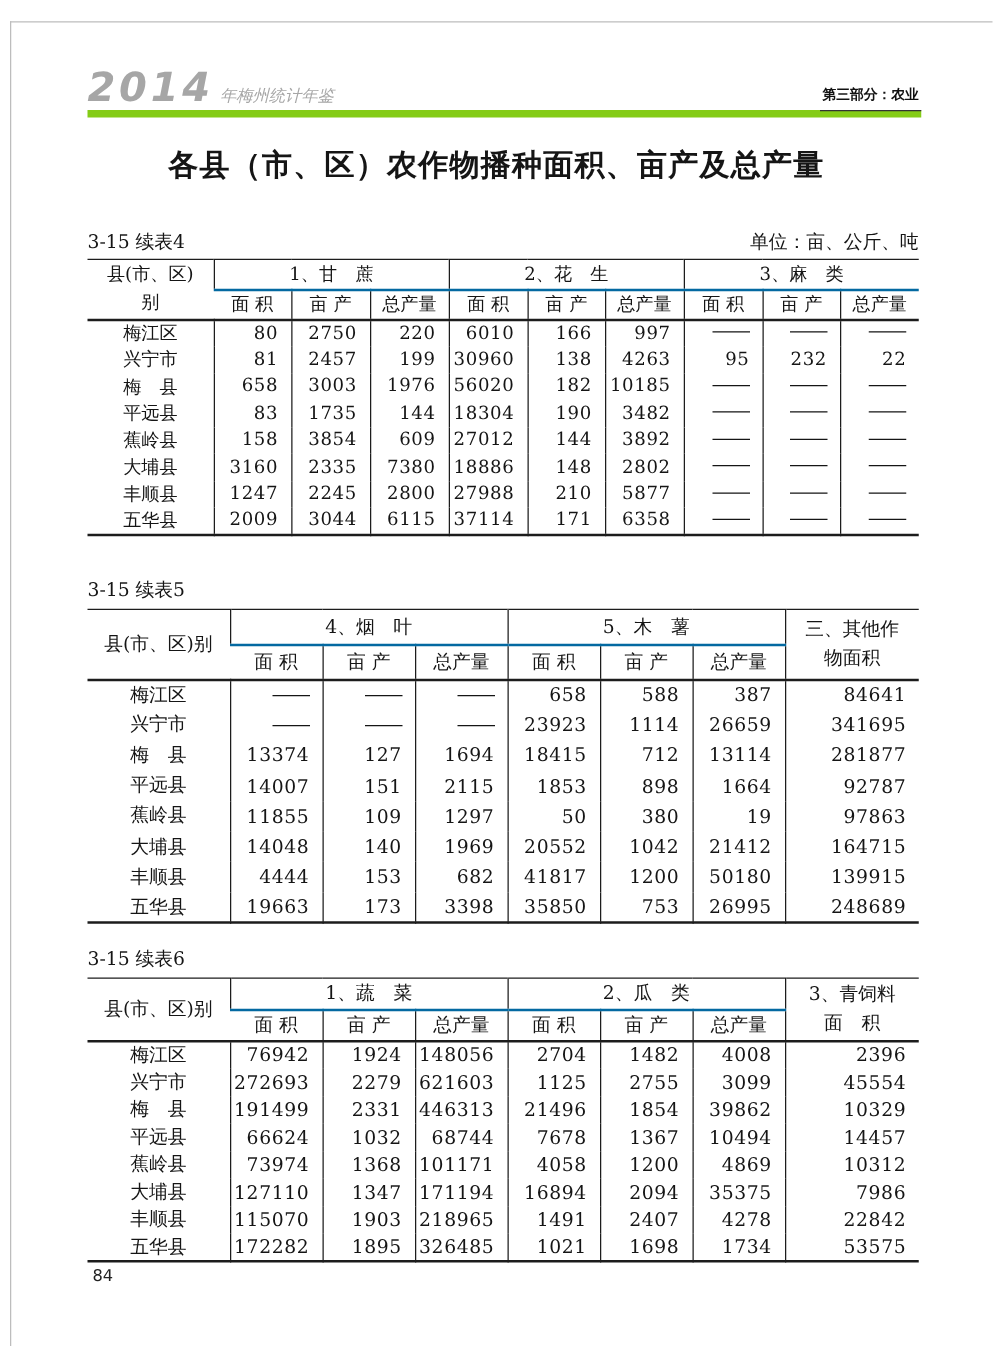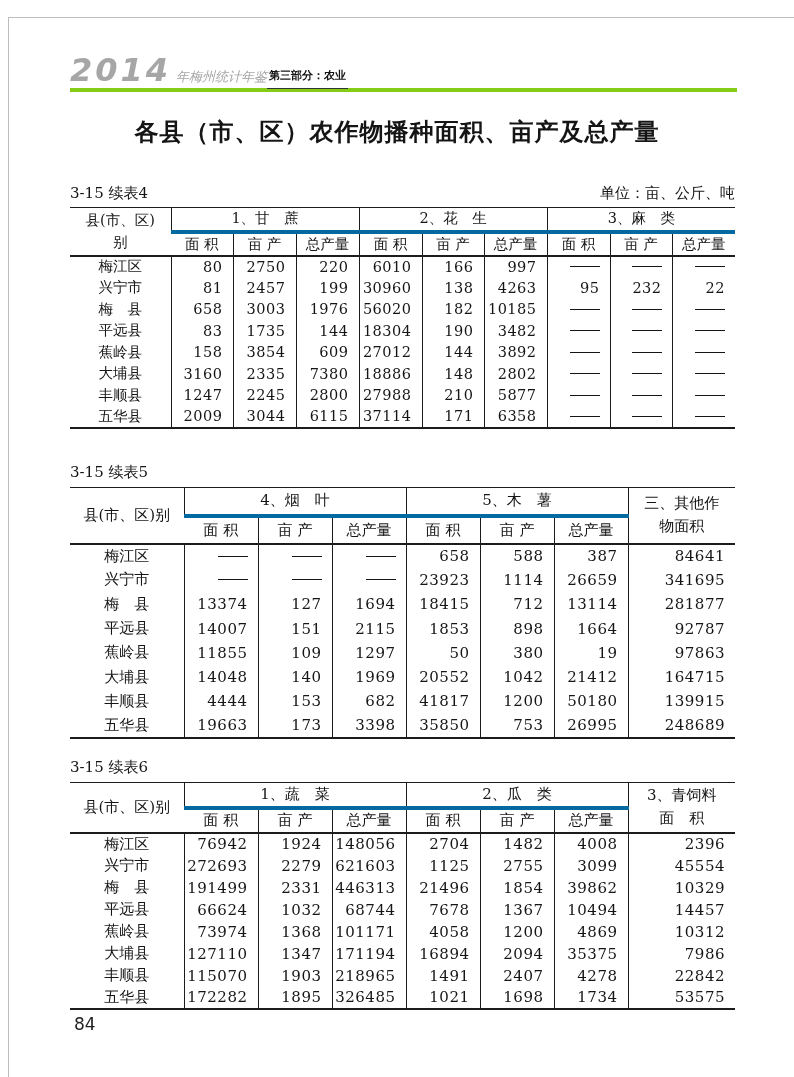--- a/index.html
+++ b/index.html
@@ -17,22 +17,22 @@
     border-top: 1px solid #bdbdbd;
   }
   .scan-left {
     position: absolute; left: 8px; top: 17px; bottom: 0; width: 0;
     border-left: 1px solid #bdbdbd;
   }
 
   
   .pg-header {
     position: absolute; left: 70px; top: 42px; width: 667px; height: 46px;
-    border-bottom: 4px solid #84cc16;
-    display: flex; align-items: flex-end;
+    border-bottom: 6px solid #84cc16;
+    display: flex; justify-content: space-between; align-items: flex-end;
   }
   .logo-wrap { display: flex; align-items: baseline; margin-bottom: 2px; }
   .logo-year {
     font-family: "DejaVu Sans", sans-serif;
     font-style: italic; font-weight: bold;
     font-size: 32px; line-height: 1; color: #a6a6a6; letter-spacing: 3px;
   }
   .logo-name {
     font-family: "DejaVu Sans", sans-serif;
     font-style: italic; font-weight: normal;
@@ -73,21 +73,21 @@
   #table-6 { top: 782px; font-size: 15px; }
 
   table.stat thead { border-bottom: 2.5px solid #1c1c1c; }
   table.stat th { font-weight: normal; }
   table.stat th, table.stat td {
     border-left: 1px solid #1c1c1c;
     padding: 0; vertical-align: middle;
     overflow: hidden; white-space: nowrap;
   }
   table.stat th:first-child, table.stat td:first-child { border-left: none; }
-  table.stat .group-th { border-bottom: 4px solid #0369a1; text-align: center; }
+  table.stat .group-th { border-bottom: 2px solid #0369a1; text-align: center; }
   table.stat .sub-th { text-align: center; }
   table.stat .county-th, table.stat .span-th { text-align: center; line-height: 1.55; }
   table.stat td.num { text-align: right; padding-right: 10px; letter-spacing: 0.5px; }
   table.stat td.county { text-align: center; }
 
   #table-4 thead tr { height: 24px; }
   #table-4 tbody tr { height: 21.5px; }
   #table-5 thead tr { height: 28px; }
   #table-5 tbody tr { height: 24.3px; }
   #table-6 thead tr { height: 25px; }
@@ -95,21 +95,21 @@
 
   .dash {
     display: inline-block; width: 30px; height: 0;
     border-top: 1.5px solid #151515; vertical-align: middle;
     position: relative; top: -1px;
   }
 
   .page-number {
     position: absolute; left: 74px; top: 1014px;
     font-family: "DejaVu Sans", sans-serif;
-    font-size: 17px; color: #222;
+    font-size: 13px; color: #222;
   }
 </style>
 </head>
 <body>
 
 <div class="scan-top"></div>
 <div class="scan-left"></div>
 
 <div class="pg-header">
   <div class="logo-wrap">

